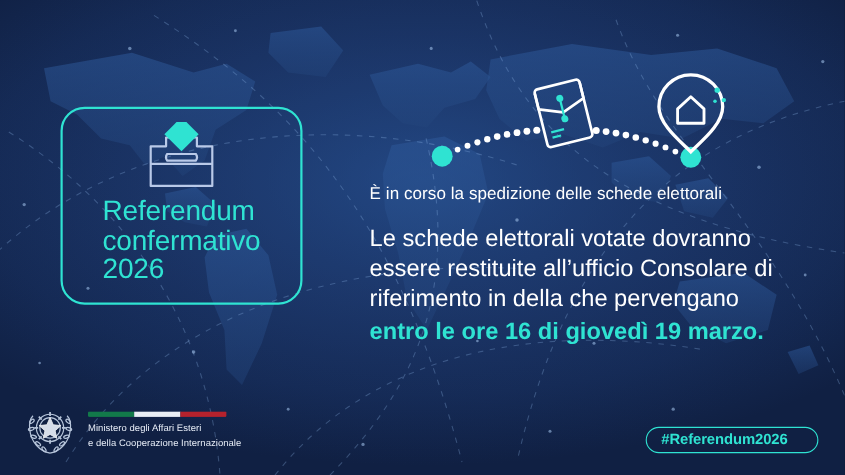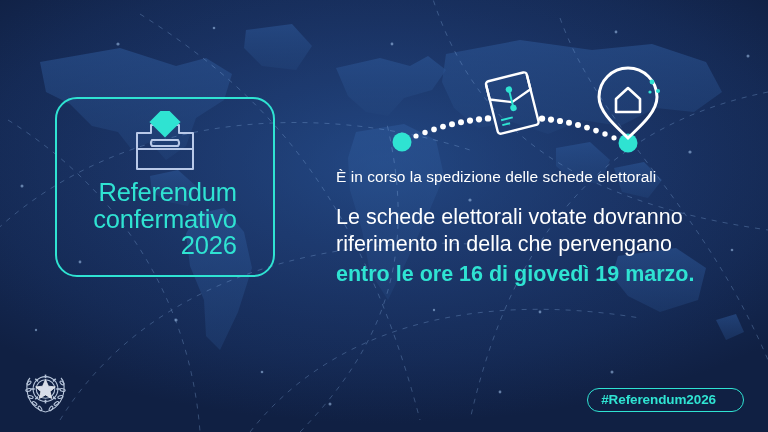--- a/index.html
+++ b/index.html
@@ -43,21 +43,21 @@
     justify-content: flex-start;
     padding-top: 12px;
   }
   .ballot-icon { width: 76px; height: 62px; }
   .card-title {
     margin-top: 6px;
     color: #2fe3d2;
     font-size: 25.5px;
     line-height: 1.04;
     font-weight: 400;
-    text-align: right;
+    text-align: left;
     letter-spacing: -0.2px;
   }
   .card-title span { display: block; }
 
   
   .icon-row {
     position: absolute;
     left: 380px;
     top: 58px;
     width: 300px;
@@ -284,20 +284,21 @@
         <circle cx="278" cy="33" r="2.0" fill="#2fe3d2"></circle>
         <circle cx="270" cy="34" r="1.6" fill="#2fe3d2"></circle>
       </g>
     </svg>
   </div>
 
   <div class="text-block">
     <p class="lead">È in corso la spedizione delle schede elettorali</p>
     <p class="body-text">
       <span class="ln">Le schede elettorali votate dovranno</span>
+      <span class="ln">essere restituite all’ufficio Consolare di</span>
       <span class="ln">riferimento in della che pervengano</span>
       <span class="deadline">entro le ore 16 di giovedì 19 marzo.</span>
     </p>
   </div>
 
   <div class="footer">
 
     <svg class="emblem" viewBox="0 0 47 50">
       <g stroke="#c6d4e8" fill="none" stroke-width="1.1" opacity="0.92">
 
@@ -326,17 +327,28 @@
           <line x1="13.3" y1="33.2" x2="15.9" y2="30.6"></line>
           <line x1="9.1" y1="23" x2="12.7" y2="23"></line>
           <line x1="13.3" y1="12.8" x2="15.9" y2="15.4"></line>
         </g>
 
         <path d="M23.5 13.6 L26.4 20.2 L33.4 20.9 L28.1 25.6 L29.7 32.5
                  L23.5 28.9 L17.3 32.5 L18.9 25.6 L13.6 20.9 L20.6 20.2 Z" fill="#e8eef8" stroke="#ffffff" stroke-width="0.8"></path>
       </g>
     </svg>
 
+    <div class="ministry">
+      <div class="tricolor">
+        <i class="tri-g"></i>
+        <i class="tri-w"></i>
+        <i class="tri-r"></i>
+      </div>
+      <div class="ministry-lines">
+        <span>Ministero degli Affari Esteri</span>
+        <span>e della Cooperazione Internazionale</span>
+      </div>
+    </div>
   </div>
 
   <div class="hashtag">#Referendum2026</div>
 
 </div>
 
 </body></html>

